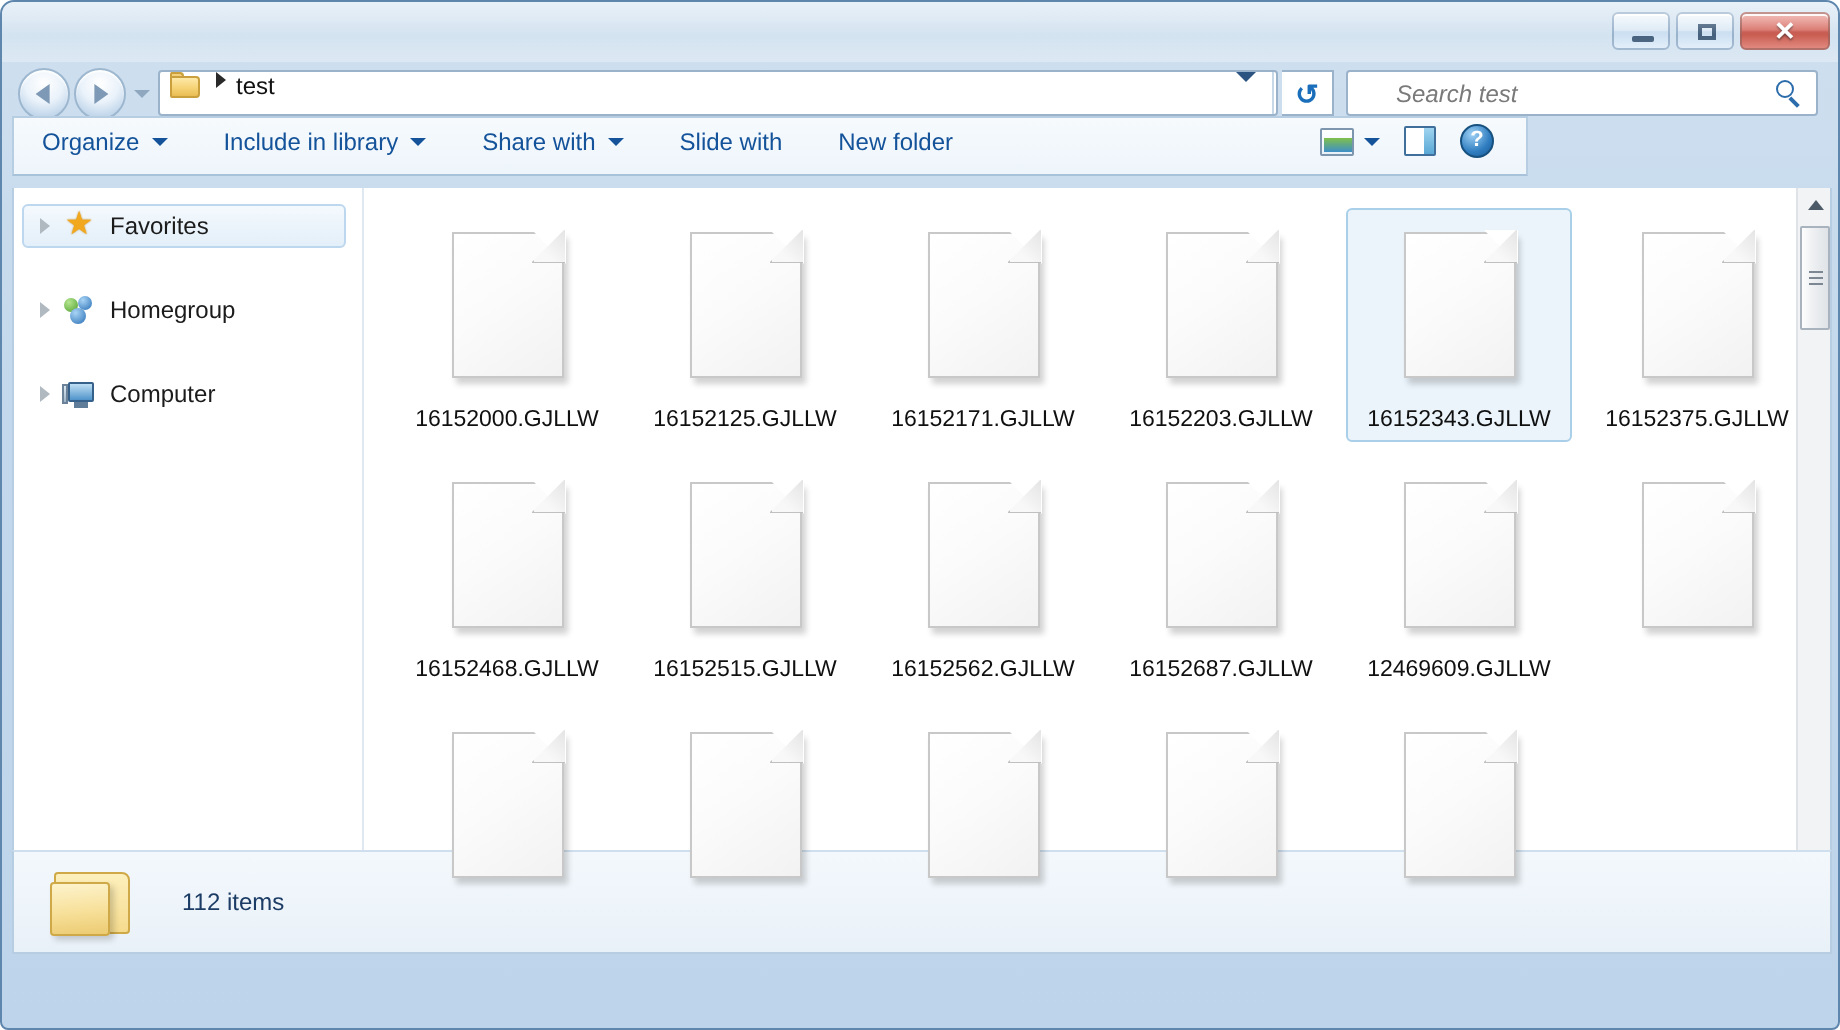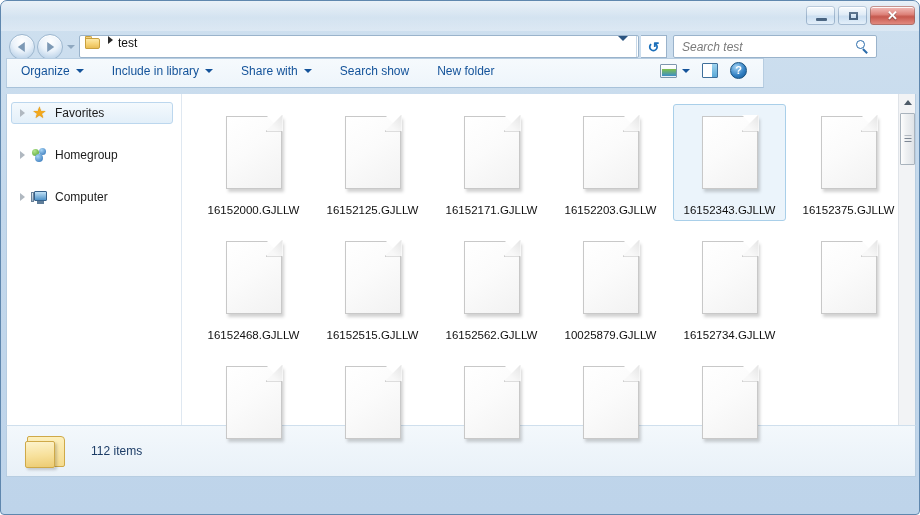--- a/index.html
+++ b/index.html
@@ -119,23 +119,23 @@
     width: 1px; height: 21px; background: #c7d8e8; margin-right: 1px;
   }
   .refresh-btn {
     position: absolute; left: 640px; top: 4px; width: 26px; height: 23px;
     background: #ffffff; border: 1px solid #9ab3cb; border-left: none;
     display: flex; align-items: center; justify-content: center;
   }
   .refresh-glyph { font-size: 14px; color: #1b6fba; line-height: 1; font-weight: bold; }
 
   .searchbox {
-    position: absolute; left: 672px; top: 4px; width: 204px; height: 23px;
+    position: absolute; left: 672px; top: 4px; width: 236px; height: 23px;
     background: #ffffff; border: 1px solid #9ab3cb; border-radius: 2px;
-    display: flex; align-items: center;
+    display: flex; align-items: center; padding-left: 16px;
   }
   .search-ph {
     margin-left: 8px; font-size: 12px; font-style: italic; color: #7a7a7a;
   }
   .search-ico {
     margin-left: auto; margin-right: 7px; width: 13px; height: 13px; position: relative;
   }
   .search-ico .lens {
     position: absolute; left: 0; top: 0; width: 9px; height: 9px;
     border: 1.6px solid #2b6cab; border-radius: 50%;
@@ -447,21 +447,21 @@
     </div>
     <div class="tb-item">
       <span>Include in library</span>
       <span class="tb-caret"></span>
     </div>
     <div class="tb-item">
       <span>Share with</span>
       <span class="tb-caret"></span>
     </div>
     <div class="tb-item">
-      <span>Search show</span>
+      <span>Slide with</span>
     </div>
     <div class="tb-item">
       <span>New folder</span>
     </div>
 
     <div class="tb-right">
       <div class="tb-icon-btn">
         <span class="viewico"></span>
         <span class="tb-caret"></span>
       </div>
@@ -617,33 +617,33 @@
           </div>
           <div class="cell">
             <div class="inner">
               <div class="thumbwrap">
                 <div class="fileico">
                   <span class="page"></span>
                   <span class="corner-cover"></span>
                   <span class="foldline"></span>
                 </div>
               </div>
-              <div class="fname">10025879.GJLLW</div>
-            </div>
-          </div>
-          <div class="cell">
-            <div class="inner">
-              <div class="thumbwrap">
-                <div class="fileico">
-                  <span class="page"></span>
-                  <span class="corner-cover"></span>
-                  <span class="foldline"></span>
-                </div>
-              </div>
-              <div class="fname">16152734.GJLLW</div>
+              <div class="fname">16152687.GJLLW</div>
+            </div>
+          </div>
+          <div class="cell">
+            <div class="inner">
+              <div class="thumbwrap">
+                <div class="fileico">
+                  <span class="page"></span>
+                  <span class="corner-cover"></span>
+                  <span class="foldline"></span>
+                </div>
+              </div>
+              <div class="fname">12469609.GJLLW</div>
             </div>
           </div>
           <div class="cell">
             <div class="inner">
               <div class="thumbwrap">
                 <div class="fileico">
                   <span class="page"></span>
                   <span class="corner-cover"></span>
                   <span class="foldline"></span>
                 </div>

